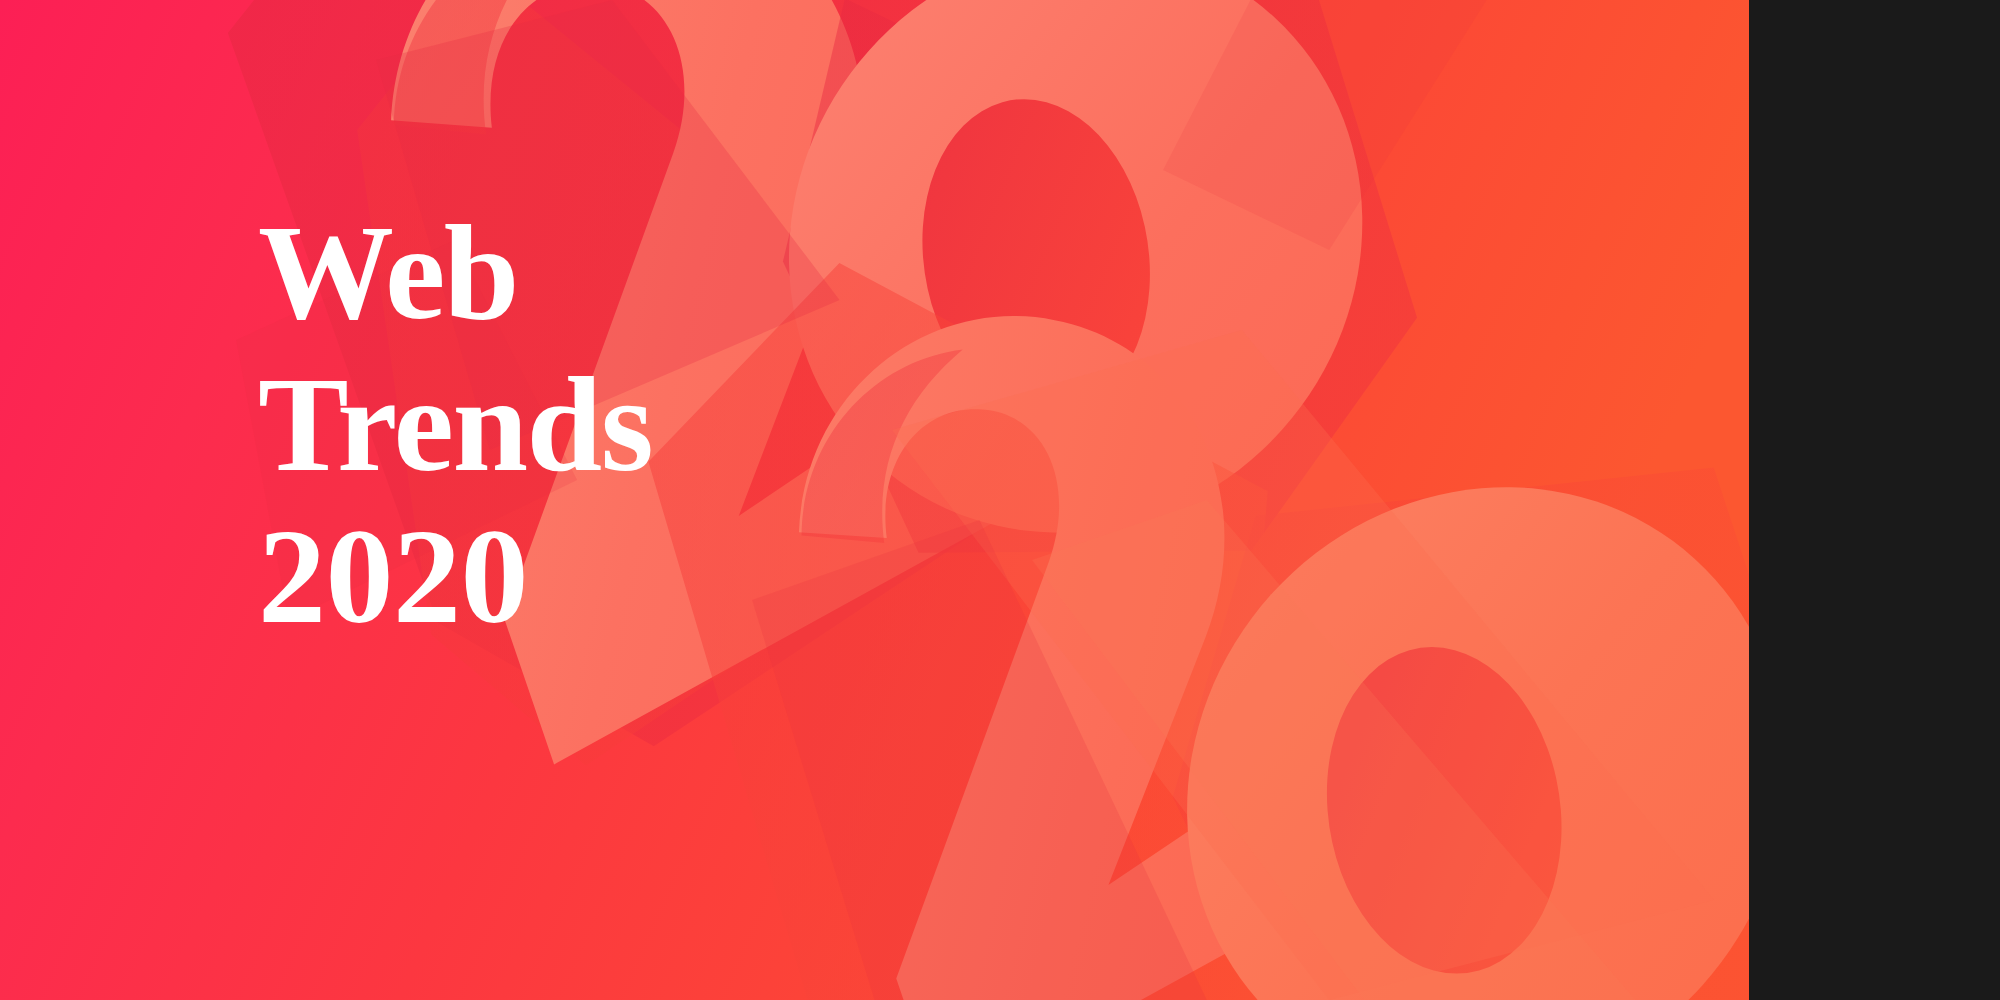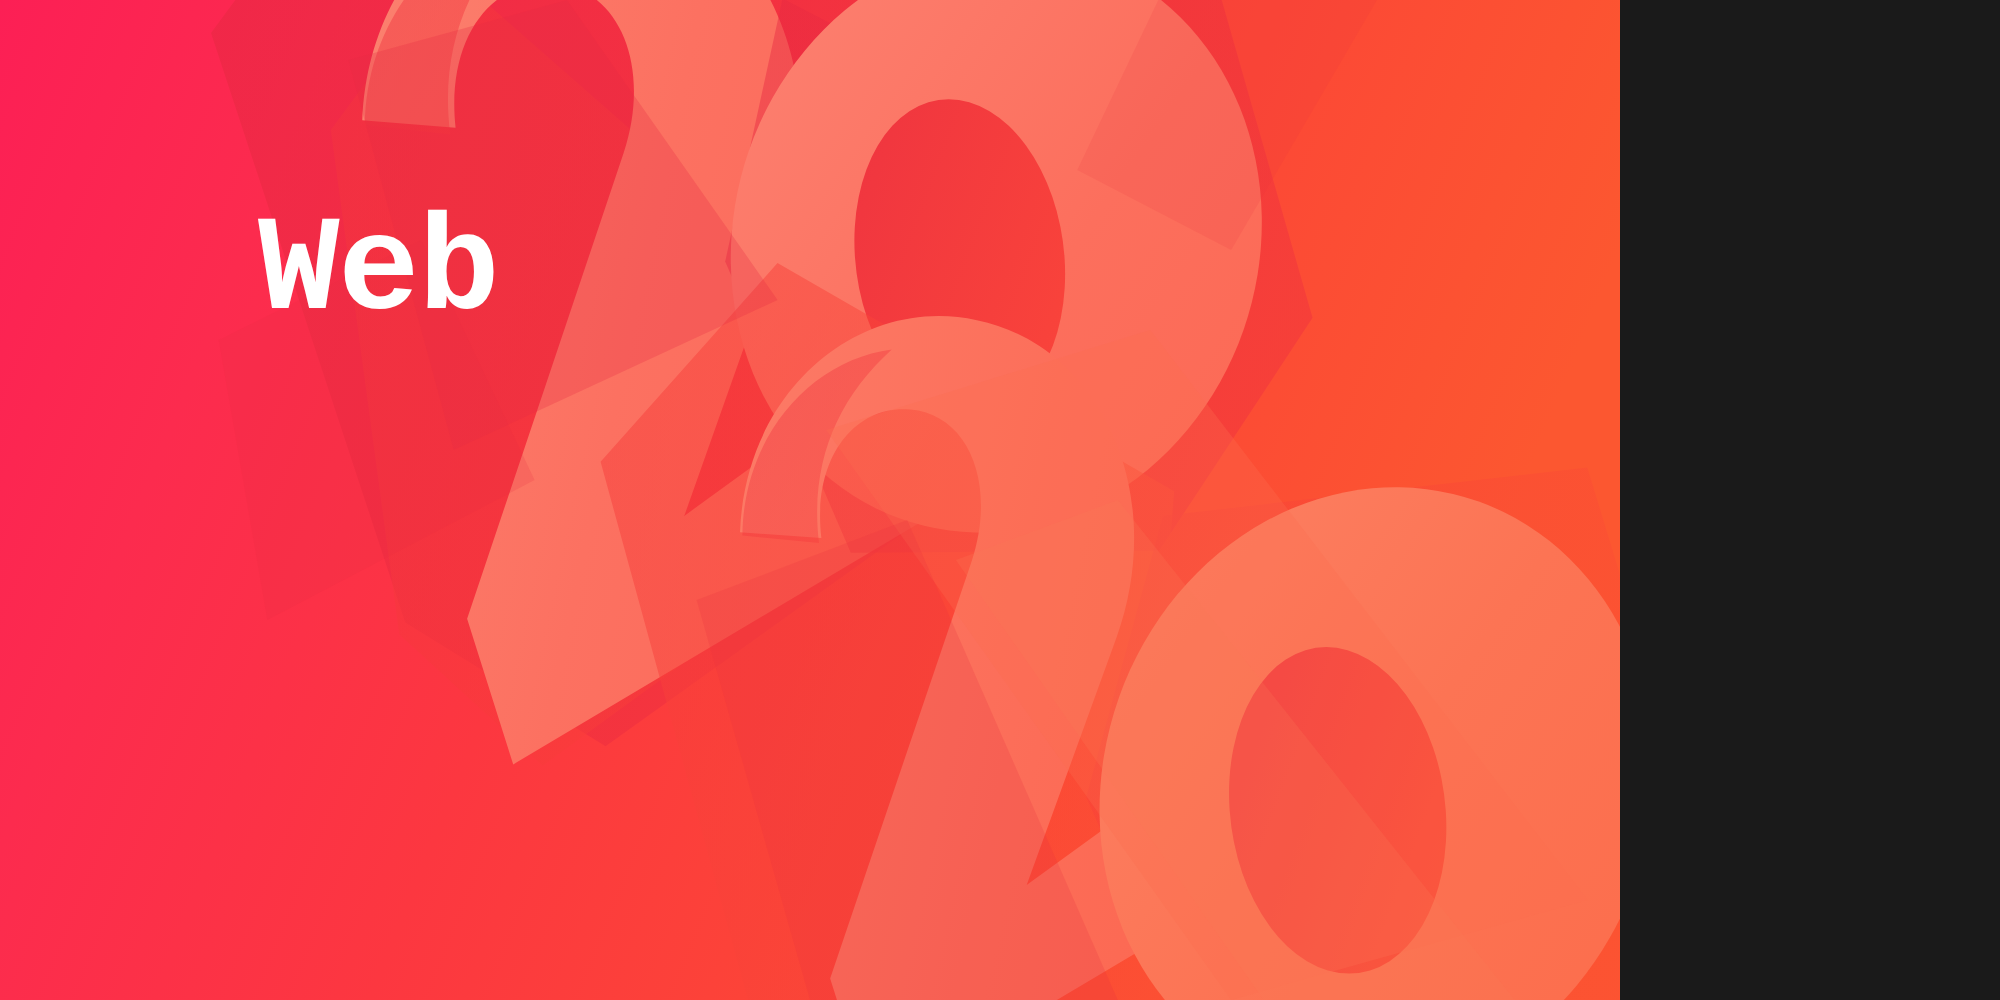--- a/index.html
+++ b/index.html
@@ -3,24 +3,24 @@
 <meta charset="utf-8">
 <title>Web Design Trends 2020</title>
 <style>
   html, body {
     margin: 0;
     padding: 0;
     background: #1a1a1a;
   }
   #banner {
     position: relative;
-    width: 1620px;
+    width: 1749px;
     height: 1000px;
     overflow: hidden;
-    font-family: Liberation Mono, monospace;
+    font-family: Liberation Serif, serif;
     background: linear-gradient(100deg, #FC1F55 0%, #FC2A4F 18%, #FC3640 42%, #FC4338 66%, #FC5033 85%, #FC5730 100%);
   }
 
   
   #bg-art {
     position: absolute;
     inset: 0;
     width: 100%;
     height: 100%;
     display: block;
@@ -178,15 +178,17 @@
       <path d="M 860 600 L 1120 520 L 1380 1000 L 1000 1000 Z" fill="#E8333F" opacity="0.22"></path>
       <path d="M 430 60 L 700 0 L 960 300 L 560 450 Z" fill="#E52C44" opacity="0.28"></path>
       <path d="M 270 340 L 520 240 L 660 480 L 330 620 Z" fill="#E92E43" opacity="0.18"></path>
       <path d="M 1430 0 L 1700 0 L 1520 250 L 1330 170 Z" fill="#E9303F" opacity="0.14"></path>
 
     </g>
   </svg>
 
   <h1 class="headline" data-name="page-title">
     <span class="hl-line" data-name="headline-line-web">Web</span>
+    <span class="hl-line" data-name="headline-line-trends">Trends</span>
+    <span class="hl-line" data-name="headline-line-year">2020</span>
   </h1>
 
 </div>
 
 </body></html>

